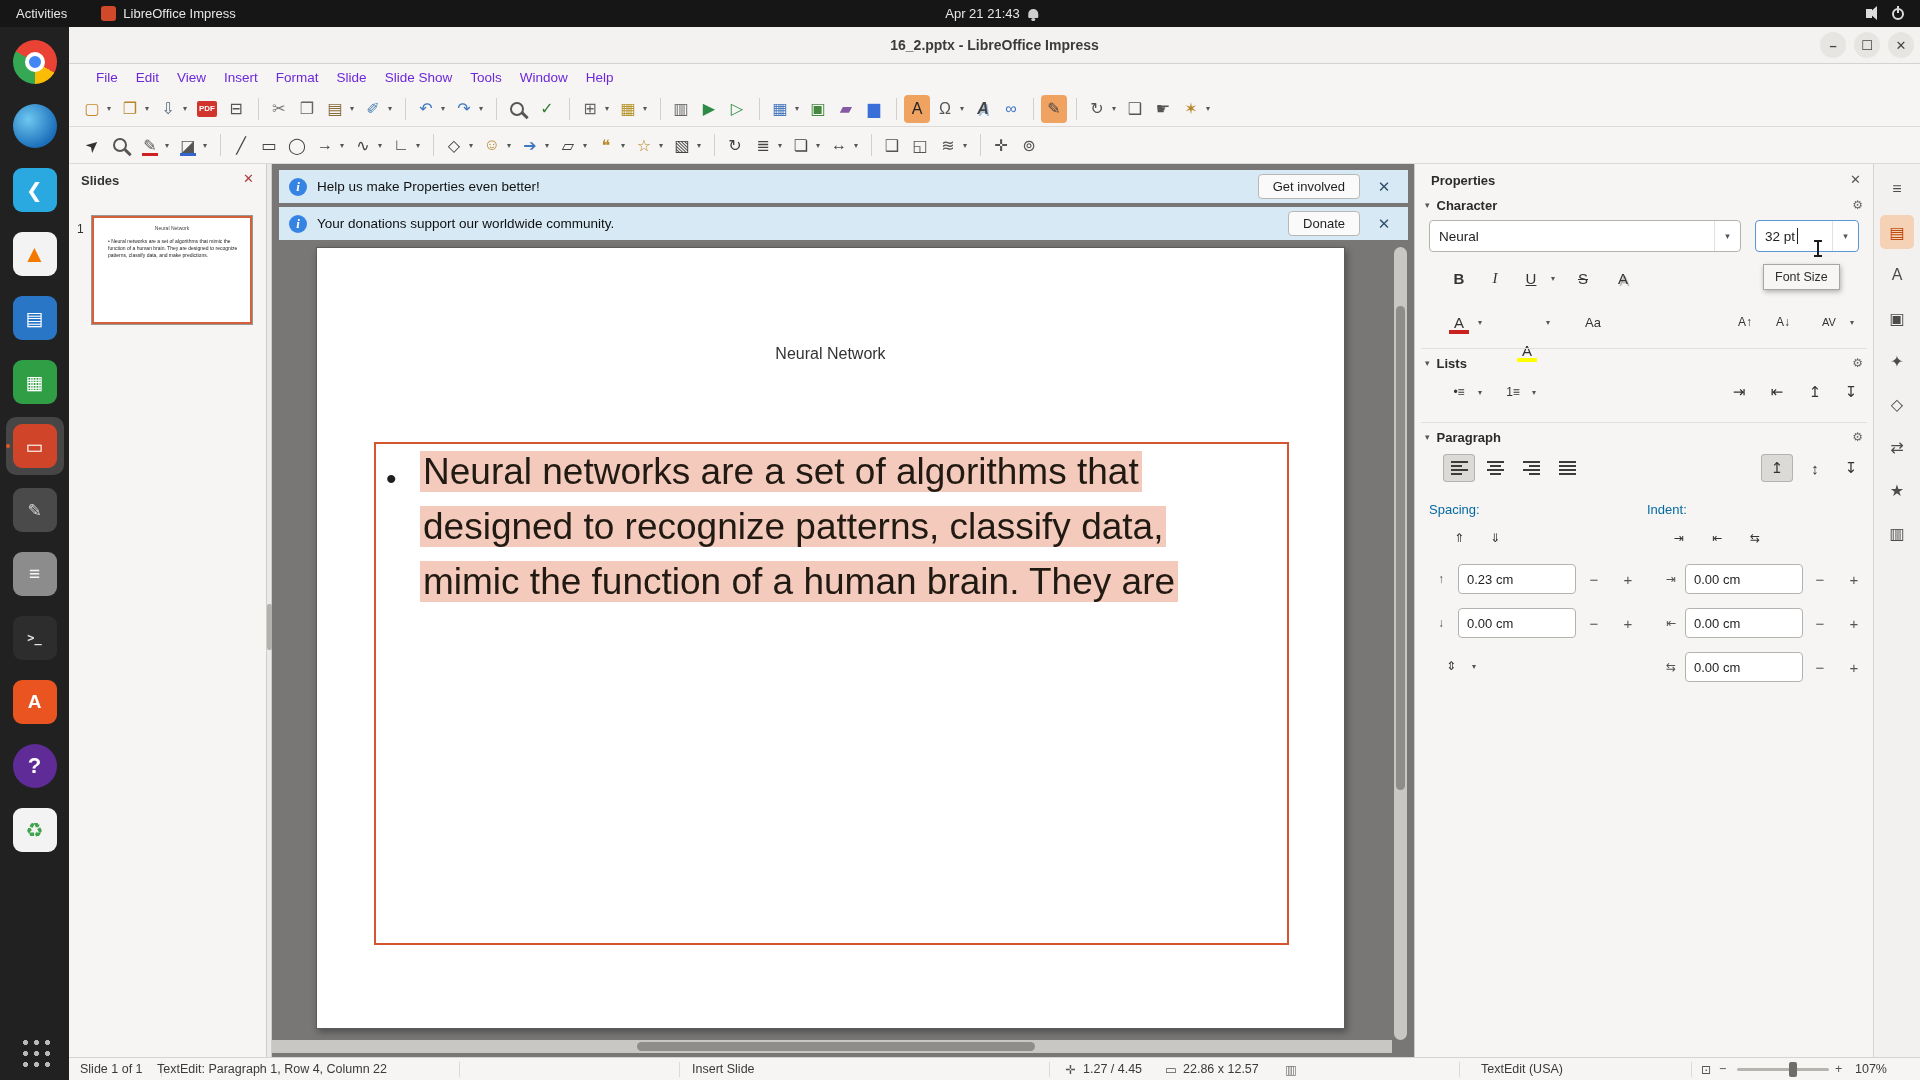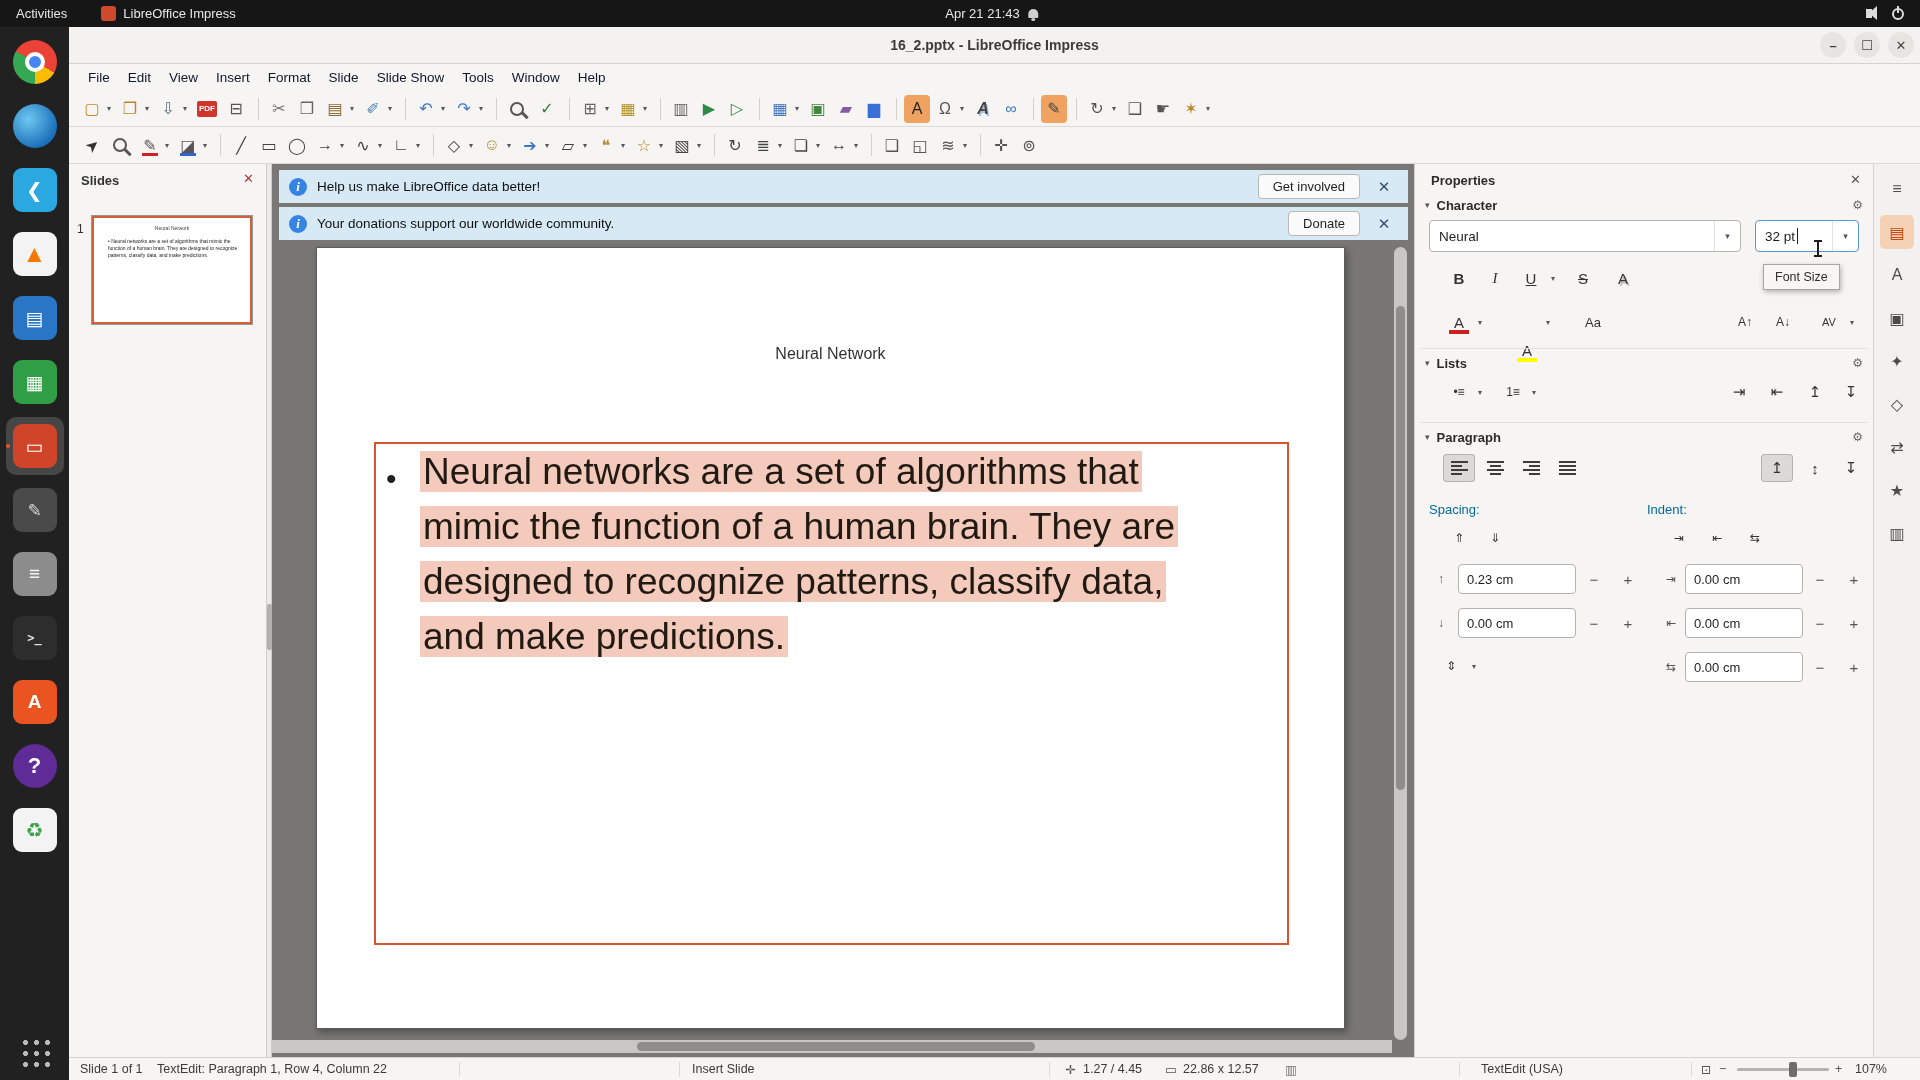--- a/index.html
+++ b/index.html
@@ -44,21 +44,21 @@
   .di-trash{background:#f3f3f3;color:#3fa34d;font-size:20px}
   #appgrid{margin-top:auto;margin-bottom:12px;width:33px;height:33px;flex:0 0 auto;
     background-image:radial-gradient(#b9b9b9 2.3px,transparent 2.8px);background-size:11px 11px;background-position:2px 2px}
 
   
   #window{position:absolute;left:69px;top:27px;width:1851px;height:1053px;background:#f6f5f4}
   #titlebar{position:absolute;top:0;left:0;right:0;height:37px;background:#f3f2f0;border-bottom:1px solid #d5d3d0;
     display:flex;align-items:center;justify-content:center;font-size:14px;font-weight:bold;color:#3b3b3b}
   .winbtn{position:absolute;top:5px;width:26px;height:26px;border-radius:50%;background:#e7e5e2;
     display:flex;align-items:center;justify-content:center;font-size:13px;color:#444}
-  #menubar{position:absolute;top:37px;left:4px;right:0;height:27px;display:flex;align-items:center;padding-left:6px;font-size:13.5px;color:#0f172a}
+  #menubar{position:absolute;top:37px;left:12px;right:0;height:27px;display:flex;align-items:center;padding-left:6px;font-size:13.5px;color:#6d28d9}
   .menu-item{padding:4px 9px;border-radius:4px}
 
   .toolbar{position:absolute;left:0;right:0;display:flex;align-items:center;padding-left:10px;border-bottom:1px solid #dcdad7;background:#f6f5f4}
   #toolbar1{top:64px;height:36px}
   #toolbar2{top:100px;height:37px}
   .tbtn{display:flex;align-items:center;height:28px;padding:0 1px;border-radius:4px;margin-right:2px}
   .tbtn .g{width:24px;height:24px;display:flex;align-items:center;justify-content:center;font-size:16px;color:#444;position:relative}
   .tbtn.active{background:#f0a261}
   .tbtn.active .g{color:#35210f}
   .dd{font-size:8px;color:#555;width:10px;text-align:center}
@@ -451,40 +451,39 @@
         <div class="thumb-body" id="thumb-body">• Neural networks are a set of algorithms that mimic the function of a human brain. They are designed to recognize patterns, classify data, and make predictions.</div>
       </div>
     </div>
     <div id="splitter"></div>
     <div id="split-handle"></div>
 
     <div id="canvas">
 
       <div id="ib1" class="infobar">
         <span class="ib-icon">i</span>
-        <span class="ib-text">Help us make LibreOffice data better!</span>
+        <span class="ib-text">Help us make Properties even better!</span>
         <span class="ib-btn">Get involved</span>
         <span class="ib-close">✕</span>
       </div>
       <div id="ib2" class="infobar">
         <span class="ib-icon">i</span>
         <span class="ib-text">Your donations support our worldwide community.</span>
         <span class="ib-btn">Donate</span>
         <span class="ib-close">✕</span>
       </div>
 
       <div id="slide">
         <div class="slide-title">Neural Network</div>
         <div id="textbox">
           <span class="bullet">•</span>
           <div class="bodytext" id="bodytext">
               <div class="line"><span class="hl">Neural networks are a set of algorithms that</span></div>
+              <div class="line"><span class="hl">designed to recognize patterns, classify data,</span></div>
               <div class="line"><span class="hl">mimic the function of a human brain. They are</span></div>
-              <div class="line"><span class="hl">designed to recognize patterns, classify data,</span></div>
-              <div class="line"><span class="hl">and make predictions.</span></div>
             </div>
         </div>
       </div>
 
       <div class="vscroll">
         <div class="vthumb"></div>
       </div>
       <div class="hscroll">
         <div class="hthumb"></div>
       </div>

